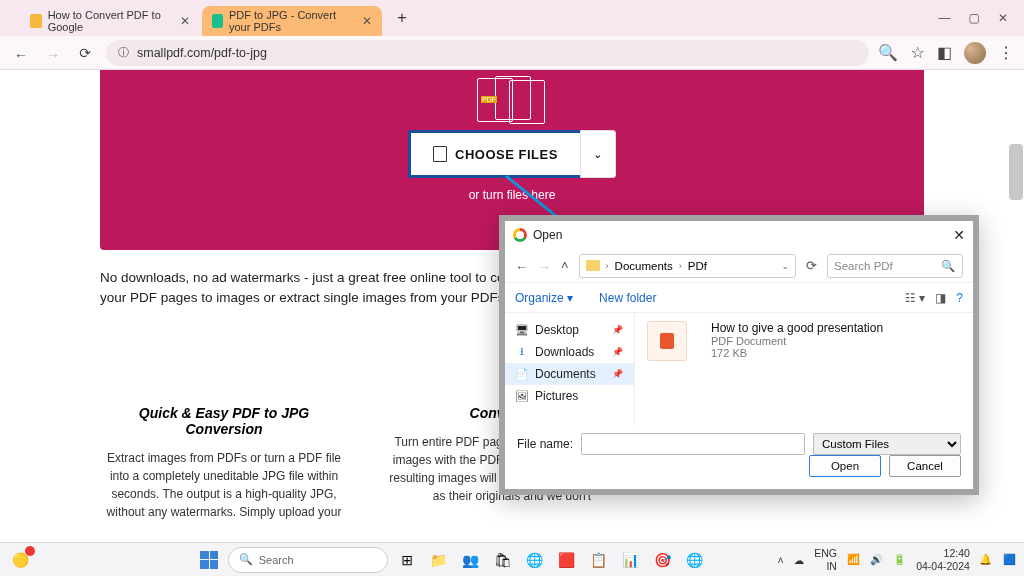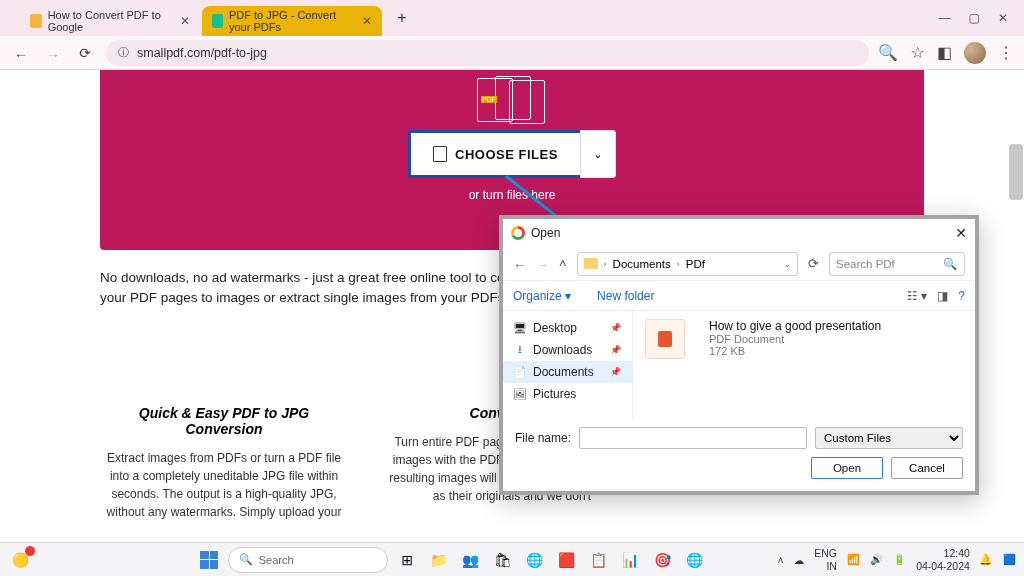--- a/index.html
+++ b/index.html
@@ -1,20 +1,20 @@
 <!DOCTYPE html>
 <html><head>
 <meta charset="utf-8">
 <style>
 * { margin: 0; padding: 0; box-sizing: border-box; font-family: 'Segoe UI', Arial, sans-serif; }
 body { width: 1024px; height: 576px; overflow: hidden; background: #f9f1f4; position: relative; }
 
 
 .titlebar { height: 36px; background: #f6e8ee; display: flex; align-items: flex-end; padding-left: 20px; }
-.tab { background: #eab308; border-radius: 8px 8px 0 0; height: 30px; padding: 0 10px; display: flex; align-items: center; gap: 6px; font-size: 11px; color: #333; max-width: 180px; margin-right: 2px; }
+.tab { background: #fdba74; border-radius: 8px 8px 0 0; height: 30px; padding: 0 10px; display: flex; align-items: center; gap: 6px; font-size: 11px; color: #333; max-width: 180px; margin-right: 2px; }
 .tab.inactive { background: transparent; }
 .tab .favicon { width: 14px; height: 14px; border-radius: 2px; }
 .tab .close { font-size: 12px; color: #555; margin-left: auto; }
 .newtab { width: 24px; height: 24px; display:flex; align-items:center; justify-content:center; font-size: 16px; color:#333; margin-left:6px; align-self:center; }
 .winctrl { margin-left:auto; display:flex; gap:18px; padding-right:16px; align-self:center; color:#555; font-size:12px;}
 
 .addrbar { height: 34px; background: #fef7fa; display:flex; align-items:center; padding: 0 10px; gap:10px; border-bottom:1px solid #e8d8e0;}
 .navbtn { width:22px; height:22px; display:flex; align-items:center; justify-content:center; color:#444; font-size:14px; }
 .url-pill { flex:1; background:#f3e8ee; border-radius:16px; height:26px; display:flex; align-items:center; padding:0 12px; gap:8px; font-size:12.5px; color:#333; }
 .url-pill .lock { font-size:11px; color:#555; }
@@ -39,21 +39,21 @@
 .bulb { text-align:center; margin-top:60px; font-size:22px; color:#888; }
 .cols { display:flex; margin:10px 100px 0; gap:40px; }
 .col { flex:1; text-align:center; }
 .col h3 { font-size:14px; font-weight:600; margin-bottom:12px;font-style:italic; }
 .col p { font-size:12px; color:#333; line-height:1.5; }
 
 
 .arrow-svg { position:absolute; left:500px; top:170px; width:180px; height:140px; pointer-events:none; z-index:5;}
 
 
-.dialog { position:absolute; left:499px; top:215px; width:480px; height:280px; background:#fff; border:4px solid #a3a3a3; box-shadow:0 6px 24px rgba(0,0,0,.25); z-index:10; display:flex; flex-direction:column; font-size:12px; }
+.dialog { position:absolute; left:499px; top:215px; width:480px; height:280px; background:#fff; border:6px solid #a3a3a3; box-shadow:0 6px 24px rgba(0,0,0,.25); z-index:10; display:flex; flex-direction:column; font-size:12px; }
 .dlg-title { height:28px; display:flex; align-items:center; padding:0 8px; color:#222; }
 .dlg-title .chrome-ico { width:14px; height:14px; border-radius:50%; background:conic-gradient(#ea4335 0 120deg,#34a853 120deg 240deg,#fbbc05 240deg 360deg); margin-right:6px; position:relative;}
 .dlg-title .chrome-ico::after{content:'';position:absolute;inset:3px;border-radius:50%;background:#fff;}
 .dlg-title .close { margin-left:auto; font-size:14px; color:#222; cursor:pointer; }
 .dlg-nav { height:34px; display:flex; align-items:center; gap:10px; padding:0 10px; border-bottom:1px solid #eee;}
 .dlg-nav .nicon { color:#555; font-size:13px; }
 .crumb { flex:1; border:1px solid #ccc; border-radius:3px; height:24px; display:flex; align-items:center; padding:0 6px; gap:6px; font-size:11.5px; }
 .crumb .fld { width:14px; height:11px; background:#f8d36b; border-radius:1px; }
 .crumb .chev { color:#666; font-size:9px; }
 .search-box { width:136px; border:1px solid #ccc; border-radius:3px; height:24px; display:flex; align-items:center; padding:0 6px; gap:4px; color:#888; font-size:11.5px;}
@@ -65,21 +65,21 @@
 .sb-item { display:flex; align-items:center; gap:6px; padding:4px 10px; font-size:12px; color:#222;}
 .sb-item.sel { background:#e5f0ff; }
 .sb-item .pin { margin-left:auto; color:#888; font-size:9px;}
 .sb-ico { width:14px; height:14px; display:inline-flex; align-items:center; justify-content:center; font-size:11px;}
 .filepane { flex:1; padding:8px 12px; }
 .file-item { display:flex; gap:24px; align-items:flex-start; }
 .thumb { width:40px; height:40px; background:#fef4ec; border:1px solid #f0d8c8; border-radius:3px; display:flex; align-items:center; justify-content:center; }
 .thumb .pdf-badge { width:14px; height:16px; background:#e8552f; border-radius:2px; }
 .file-meta .name { font-size:12px; color:#111; }
 .file-meta .sub { font-size:11px; color:#777; }
-.dlg-bottom { padding:8px 12px 12px; display:flex; flex-direction:column; gap:8px; }
+.dlg-bottom { padding:8px 12px 12px; display:flex; flex-direction:column; }
 .fn-row { display:flex; align-items:center; gap:8px; }
 .fn-row label { font-size:12px; color:#222;}
 .fn-row input { flex:1; height:22px; border:1px solid #bbb; border-radius:2px; padding:0 4px; font-size:12px;}
 .fn-row select { width:148px; height:22px; border:1px solid #bbb; border-radius:2px; font-size:11.5px; padding:0 4px;}
 .btn-row2 { display:flex; justify-content:flex-end; gap:8px; }
 .dlg-btn { min-width:72px; height:22px; border:1px solid #999; border-radius:2px; background:#fdfdfd; font-size:11.5px; }
 .dlg-btn.primary { border-color:#2a7de1; color:#111;}
 
 
 .vscroll { position:absolute; right:1px; top:74px; width:14px; height:56px; background:#c7c7c7; border-radius:4px; }

